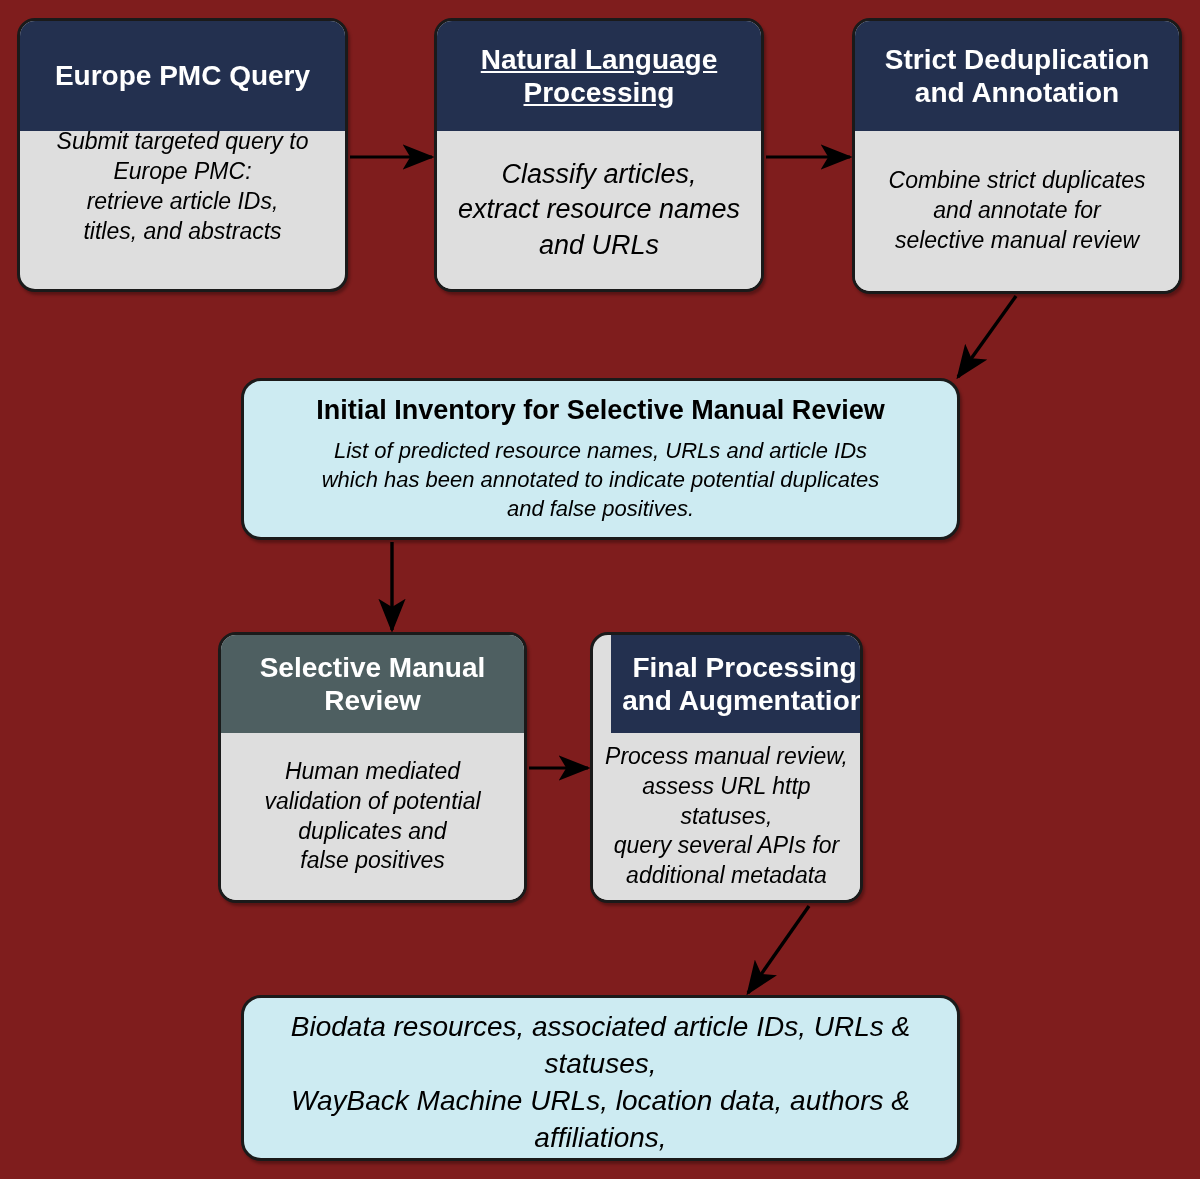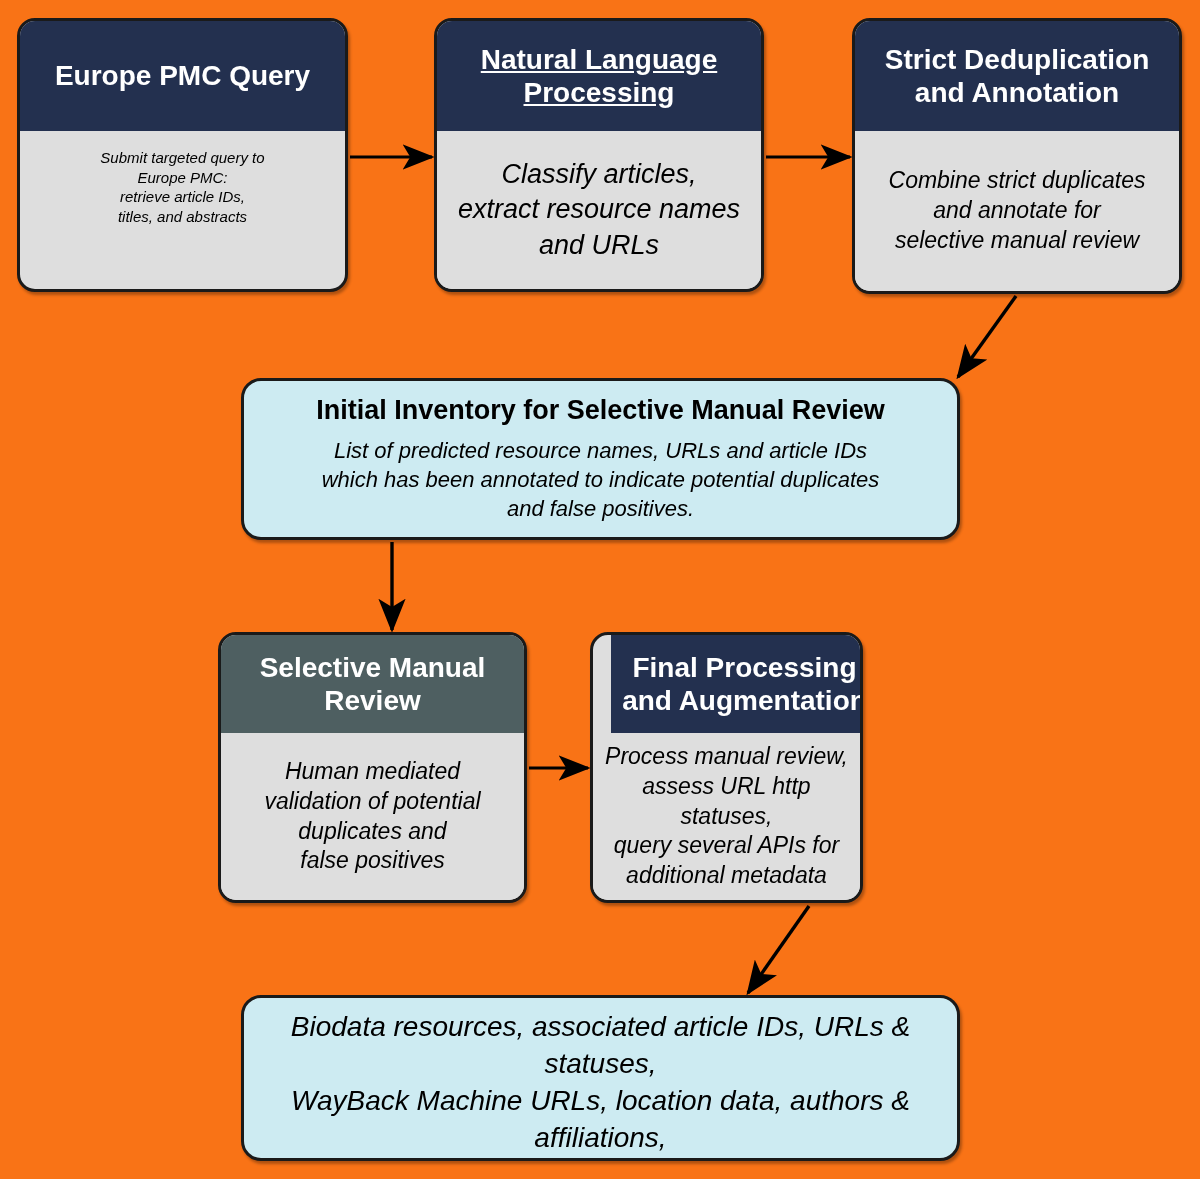--- a/index.html
+++ b/index.html
@@ -8,21 +8,21 @@
     background: #ffffff;
   }
   body {
     font-family: "Liberation Sans", sans-serif;
     -webkit-font-smoothing: antialiased;
   }
   #canvas {
     position: relative;
     width: 1200px;
     height: 1179px;
-    background: #f97316;
+    background: #7f1d1d;
     overflow: hidden;
   }
   svg#connectors {
     position: absolute;
     left: 0;
     top: 0;
     width: 1200px;
     height: 1179px;
     pointer-events: none;
     z-index: 1;
@@ -83,21 +83,21 @@
     color: #000000;
     font-style: italic;
     text-align: center;
     line-height: 1.32;
     white-space: pre-line;
   }
 
   
   #node-europe-pmc-query { left: 17px;  top: 18px;  width: 331px; height: 274px; }
   #node-europe-pmc-query .node-header { height: 110px; font-size: 28px; }
-  #node-europe-pmc-query .node-body   { height: 112px; font-size: 15px; }
+  #node-europe-pmc-query .node-body   { height: 112px; font-size: 23px; }
 
   #node-nlp { left: 434px; top: 18px; width: 330px; height: 274px; }
   #node-nlp .node-header { height: 110px; font-size: 28px; text-decoration: underline; }
   #node-nlp .node-body   { height: 158px; font-size: 27px; }
 
   #node-dedup { left: 852px; top: 18px; width: 330px; height: 276px; }
   #node-dedup .node-header { height: 110px; font-size: 28px; }
   #node-dedup .node-body   { height: 160px; font-size: 23px; }
 
   #node-initial-inventory { left: 241px; top: 378px; width: 719px; height: 162px; }

